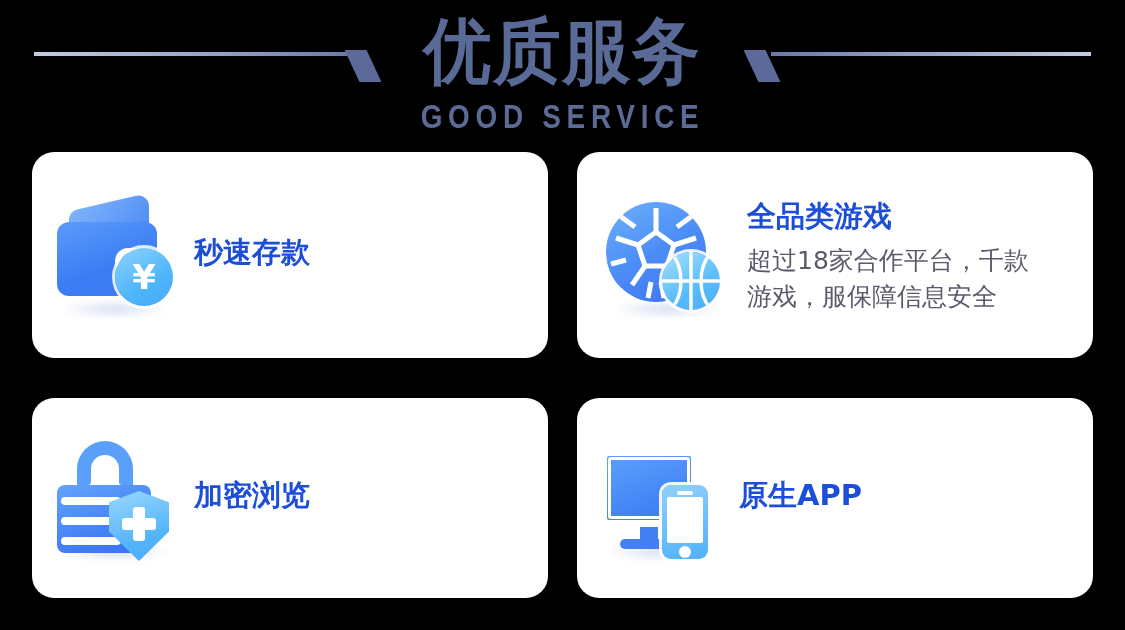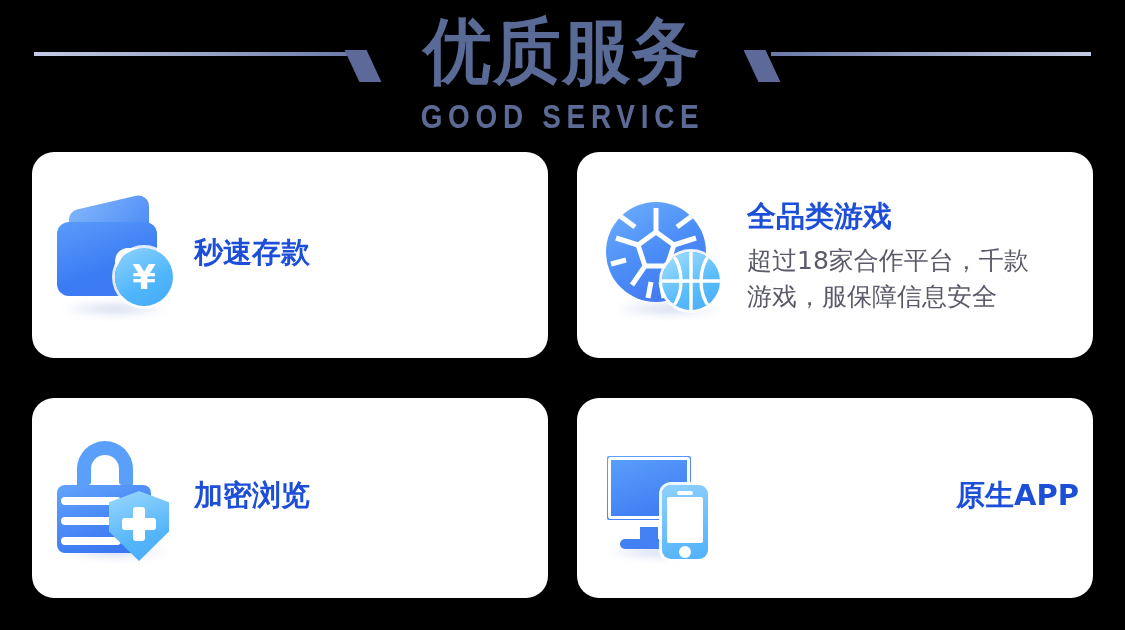--- a/index.html
+++ b/index.html
@@ -55,21 +55,21 @@
     position:absolute;
     width:516px;height:206px;
     background:#ffffff;
     border-radius:22px;
     display:flex;align-items:center;
     box-sizing:border-box;
   }
   .card.c0{left:32px;top:152px;}
   .card.c1{left:577px;top:152px;padding-left:8px;}
   .card.c2{left:32px;top:398px;height:200px;}
-  .card.c3{left:577px;top:398px;height:200px;text-align:right;}
+  .card.c3{left:577px;top:398px;height:200px;}
 
   .icon-wrap{
     width:162px;min-width:162px;height:150px;
     display:flex;align-items:center;justify-content:center;
     position:relative;
   }
   .icon-box{position:relative;width:120px;height:118px;}
 
   .card-text{flex:1;padding-right:14px;}
   .card-title{

